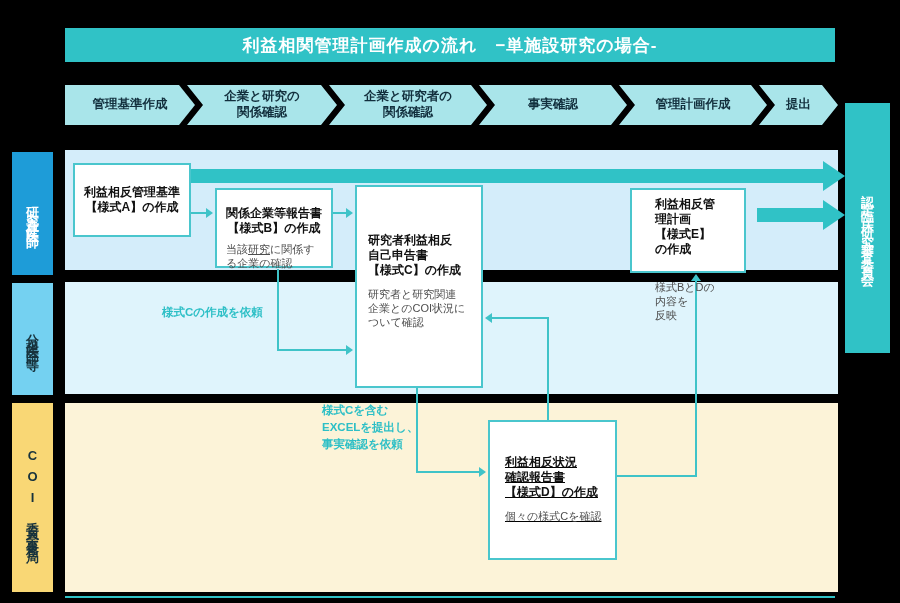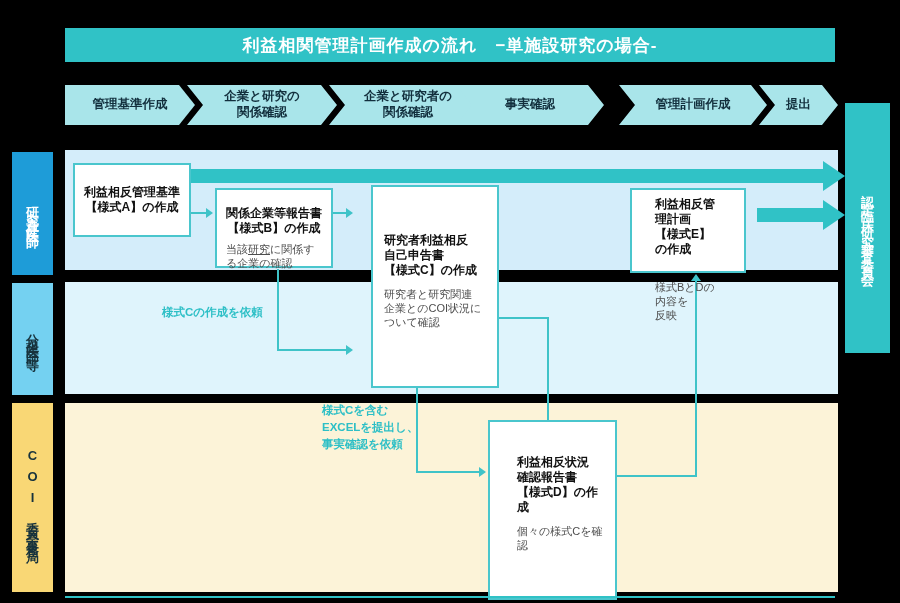--- a/index.html
+++ b/index.html
@@ -55,22 +55,22 @@
   
   .pbox{
     background:#fff;border:2px solid var(--box_border,#4ac6cd);box-sizing:border-box;
   }
   .pbox .btitle{font-weight:bold;font-size:12px;line-height:15px;color:#111;white-space:pre-line;}
   .pbox .bnote{font-size:11px;line-height:14px;color:var(--note_text,#4d4d4d);margin-top:9px;white-space:pre-line;}
   .box-a{left:73px;top:163px;width:118px;height:74px;display:flex;align-items:center;justify-content:center;text-align:center;}
   .box-b{left:215px;top:188px;width:118px;height:80px;padding:8px 9px;}
   .box-b .btitle{text-align:center;margin-top:8px;}
   .box-b .bnote{margin-top:6px;}
-  .box-c{left:371px;top:185px;width:128px;height:203px;padding:46px 11px 0 11px;}
-  .box-d{left:488px;top:420px;width:129px;height:180px;padding:33px 11px 0 27px;}
+  .box-c{left:355px;top:185px;width:128px;height:203px;padding:46px 11px 0 11px;}
+  .box-d{left:488px;top:420px;width:129px;height:140px;padding:33px 11px 0 15px;text-decoration:underline;}
   .box-e{left:630px;top:188px;width:116px;height:85px;padding:7px 23px;}
   .box-e .bnote{margin-top:23px;}
   .u{text-decoration:underline;}
   
   .ann{color:var(--annotation,#2dbfc6);font-size:11.5px;font-weight:bold;line-height:17px;white-space:pre-line;}
   .bottom-line{left:65px;top:596px;width:770px;height:2px;background:var(--teal,#30c2c6);}
 </style>
 </head>
 <body>
 
@@ -80,21 +80,21 @@
   <div class="abs band band2"></div>
   <div class="abs band band3"></div>
 
   <div class="abs title-bar">利益相関管理計画作成の流れ　−単施設研究の場合-</div>
 
   <div class="abs chev first" style="left:65px;width:130px;">管理基準作成</div>
   <div class="abs chev" style="left:187px;width:150px;">企業と研究の
 関係確認</div>
   <div class="abs chev" style="left:329px;width:158px;">企業と研究者の
 関係確認</div>
-  <div class="abs chev" style="left:456px;width:148px;">事実確認</div>
+  <div class="abs chev" style="left:479px;width:148px;">事実確認</div>
   <div class="abs chev" style="left:619px;width:148px;">管理計画作成</div>
   <div class="abs chev" style="left:759px;width:79px;">提出</div>
 
   <div class="abs lane lane1">研究責任医師</div>
   <div class="abs lane lane2">分担医師等</div>
   <div class="abs lane lane3">COI委員会事務局</div>
 
   <div class="abs committee">認定臨床研究審査委員会</div>
 
   <div class="abs ba-shaft" style="left:191px;top:169px;width:632px;"></div>

